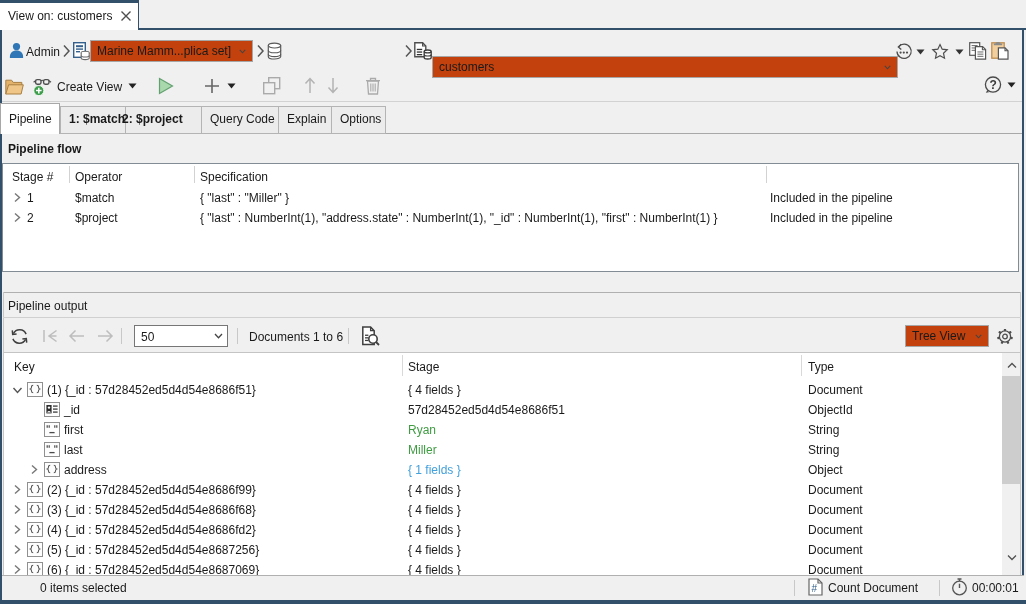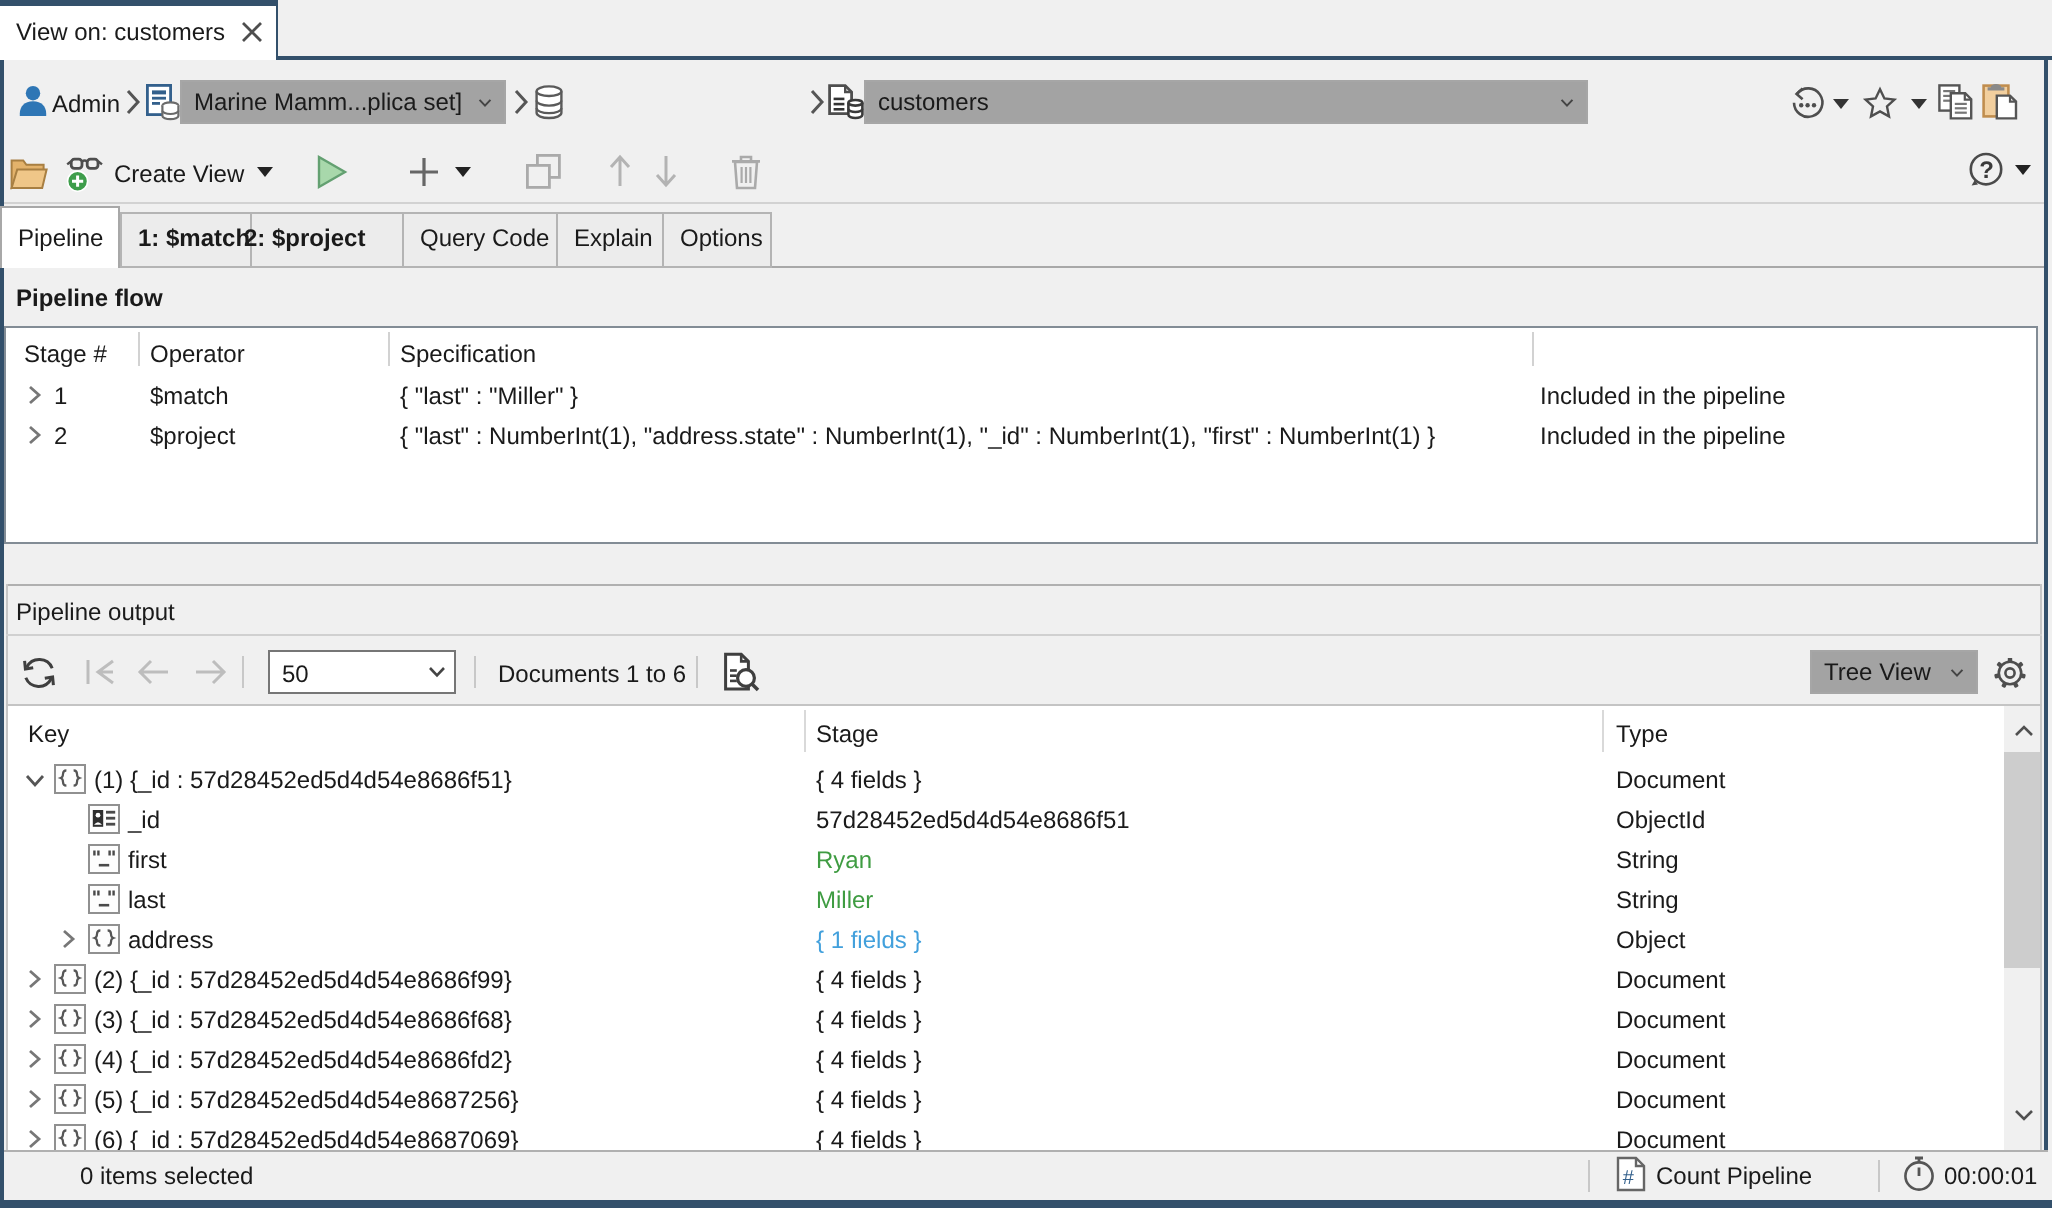--- a/index.html
+++ b/index.html
@@ -1,17 +1,17 @@
 <!DOCTYPE html>
 <html><head><meta charset="utf-8"><style>
 html,body{margin:0;padding:0}
 #app{position:relative;width:1026px;height:604px;background:#f0f0f0;
  font-family:"Liberation Sans",sans-serif;font-size:12px;color:#1a1a1a;overflow:hidden}
 .abs{position:absolute}
-.dd{position:absolute;height:22px;background:#a3a3a3;border:1px solid #a6a6a6;box-sizing:border-box;line-height:20px;padding-left:6px}
+.dd{position:absolute;height:22px;background:#c2410c;border:1px solid #a6a6a6;box-sizing:border-box;line-height:20px;padding-left:6px}
 .dd .chev{position:absolute;right:6px;top:7px;width:7px;height:7px}
 .sep{position:absolute;width:1px;height:16px;background:#c8c8c8}
 .icon{position:absolute}
 svg{display:block}
 </style></head>
 <body>
 <div id="app">
 
 <div class="abs" style="left:0;top:0;width:1026px;height:30px;background:#f0f0f0"></div>
 <div class="abs" style="left:139px;top:28px;width:887px;height:2px;background:#33506b"></div>
@@ -65,21 +65,21 @@
 <svg class="icon" style="left:414px;top:42px" width="18" height="18" viewBox="0 0 18 18">
  <path d="M0.8 0.8 h7.8 l3.2 3.2 v10.8 h-11 z" fill="#fff" stroke="#4e4e4e" stroke-width="1.4"></path>
  <path d="M8.6 0.8 v3.2 h3.2" fill="none" stroke="#4e4e4e" stroke-width="1.2"></path>
  <rect x="2.8" y="6.8" width="5.4" height="1.3" fill="#333"></rect>
  <rect x="2.8" y="9.4" width="5.4" height="1.3" fill="#333"></rect>
  <rect x="2.8" y="12" width="5.4" height="1.3" fill="#333"></rect>
  <path d="M10.2 9.4 v6 c0 .9 1.6 1.6 3.5 1.6 s3.5 -.7 3.5 -1.6 v-6" fill="#fff" stroke="#3a3a3a" stroke-width="1.3"></path>
  <ellipse cx="13.7" cy="9.4" rx="3.5" ry="1.4" fill="#fff" stroke="#3a3a3a" stroke-width="1.3"></ellipse>
  <path d="M10.2 12.4 c0 .9 1.6 1.6 3.5 1.6 s3.5 -.7 3.5 -1.6" fill="none" stroke="#3a3a3a" stroke-width="1.2"></path>
 </svg>
-<div class="dd" style="left:432px;top:40px;width:362px">customers
+<div class="dd" style="left:432px;top:56px;width:466px">customers
  <svg class="chev" width="9" height="6" viewBox="0 0 9 6">
         <path d="M1 1 L4.5 4.7 L8 1" stroke="#444" stroke-width="1.3" fill="none"></path>
       </svg></div>
 
 <svg class="icon" style="left:895px;top:43px" width="18" height="18" viewBox="0 0 18 18">
  <path d="M3.6 3.8 a7.1 7.1 0 1 1 -1.6 4.6" fill="none" stroke="#4e4e4e" stroke-width="1.3"></path>
  <path d="M6.3 1.2 l-3 2.8 3 2.6" fill="none" stroke="#4e4e4e" stroke-width="1.3"></path>
  <circle cx="5.6" cy="9.6" r="1.1" fill="#4e4e4e"></circle>
       <circle cx="8.8" cy="9.6" r="1.1" fill="#4e4e4e"></circle>
       <circle cx="12" cy="9.6" r="1.1" fill="#4e4e4e"></circle>
@@ -386,21 +386,21 @@
     </svg>
 
 <div class="abs" style="left:2px;top:575px;width:1022px;height:25px;background:#f0f0f0;border-top:1px solid #b0b0b0;box-sizing:border-box"></div>
 <div class="abs" style="left:40px;top:581px">0 items selected</div>
 <div class="sep" style="left:794px;top:580px"></div>
 <svg class="icon" style="left:808px;top:578px" width="15" height="18" viewBox="0 0 15 18">
  <path d="M1 1 h9 l4 4 v12 h-13 z" fill="#fff" stroke="#666" stroke-width="1.2"></path>
  <path d="M10 1 v4 h4" fill="none" stroke="#666" stroke-width="1.2"></path>
  <text x="3.4" y="14" font-family="Liberation Sans" font-size="10" fill="#33608c">#</text>
 </svg>
-<div class="abs" style="left:828px;top:581px">Count Pipeline</div>
+<div class="abs" style="left:828px;top:581px">Count Document</div>
 <div class="sep" style="left:939px;top:580px"></div>
 <svg class="icon" style="left:951px;top:578px" width="17" height="18" viewBox="0 0 17 18">
  <circle cx="8.5" cy="10" r="6.8" fill="none" stroke="#555" stroke-width="1.3"></circle>
  <path d="M8.5 10 V5.8 M6.5 1 h4" stroke="#555" stroke-width="1.4" fill="none"></path>
  <path d="M8.5 1.2 v2" stroke="#555" stroke-width="1.4"></path>
 </svg>
 <div class="abs" style="left:972px;top:581px">00:00:01</div>
 
 </div>
 

